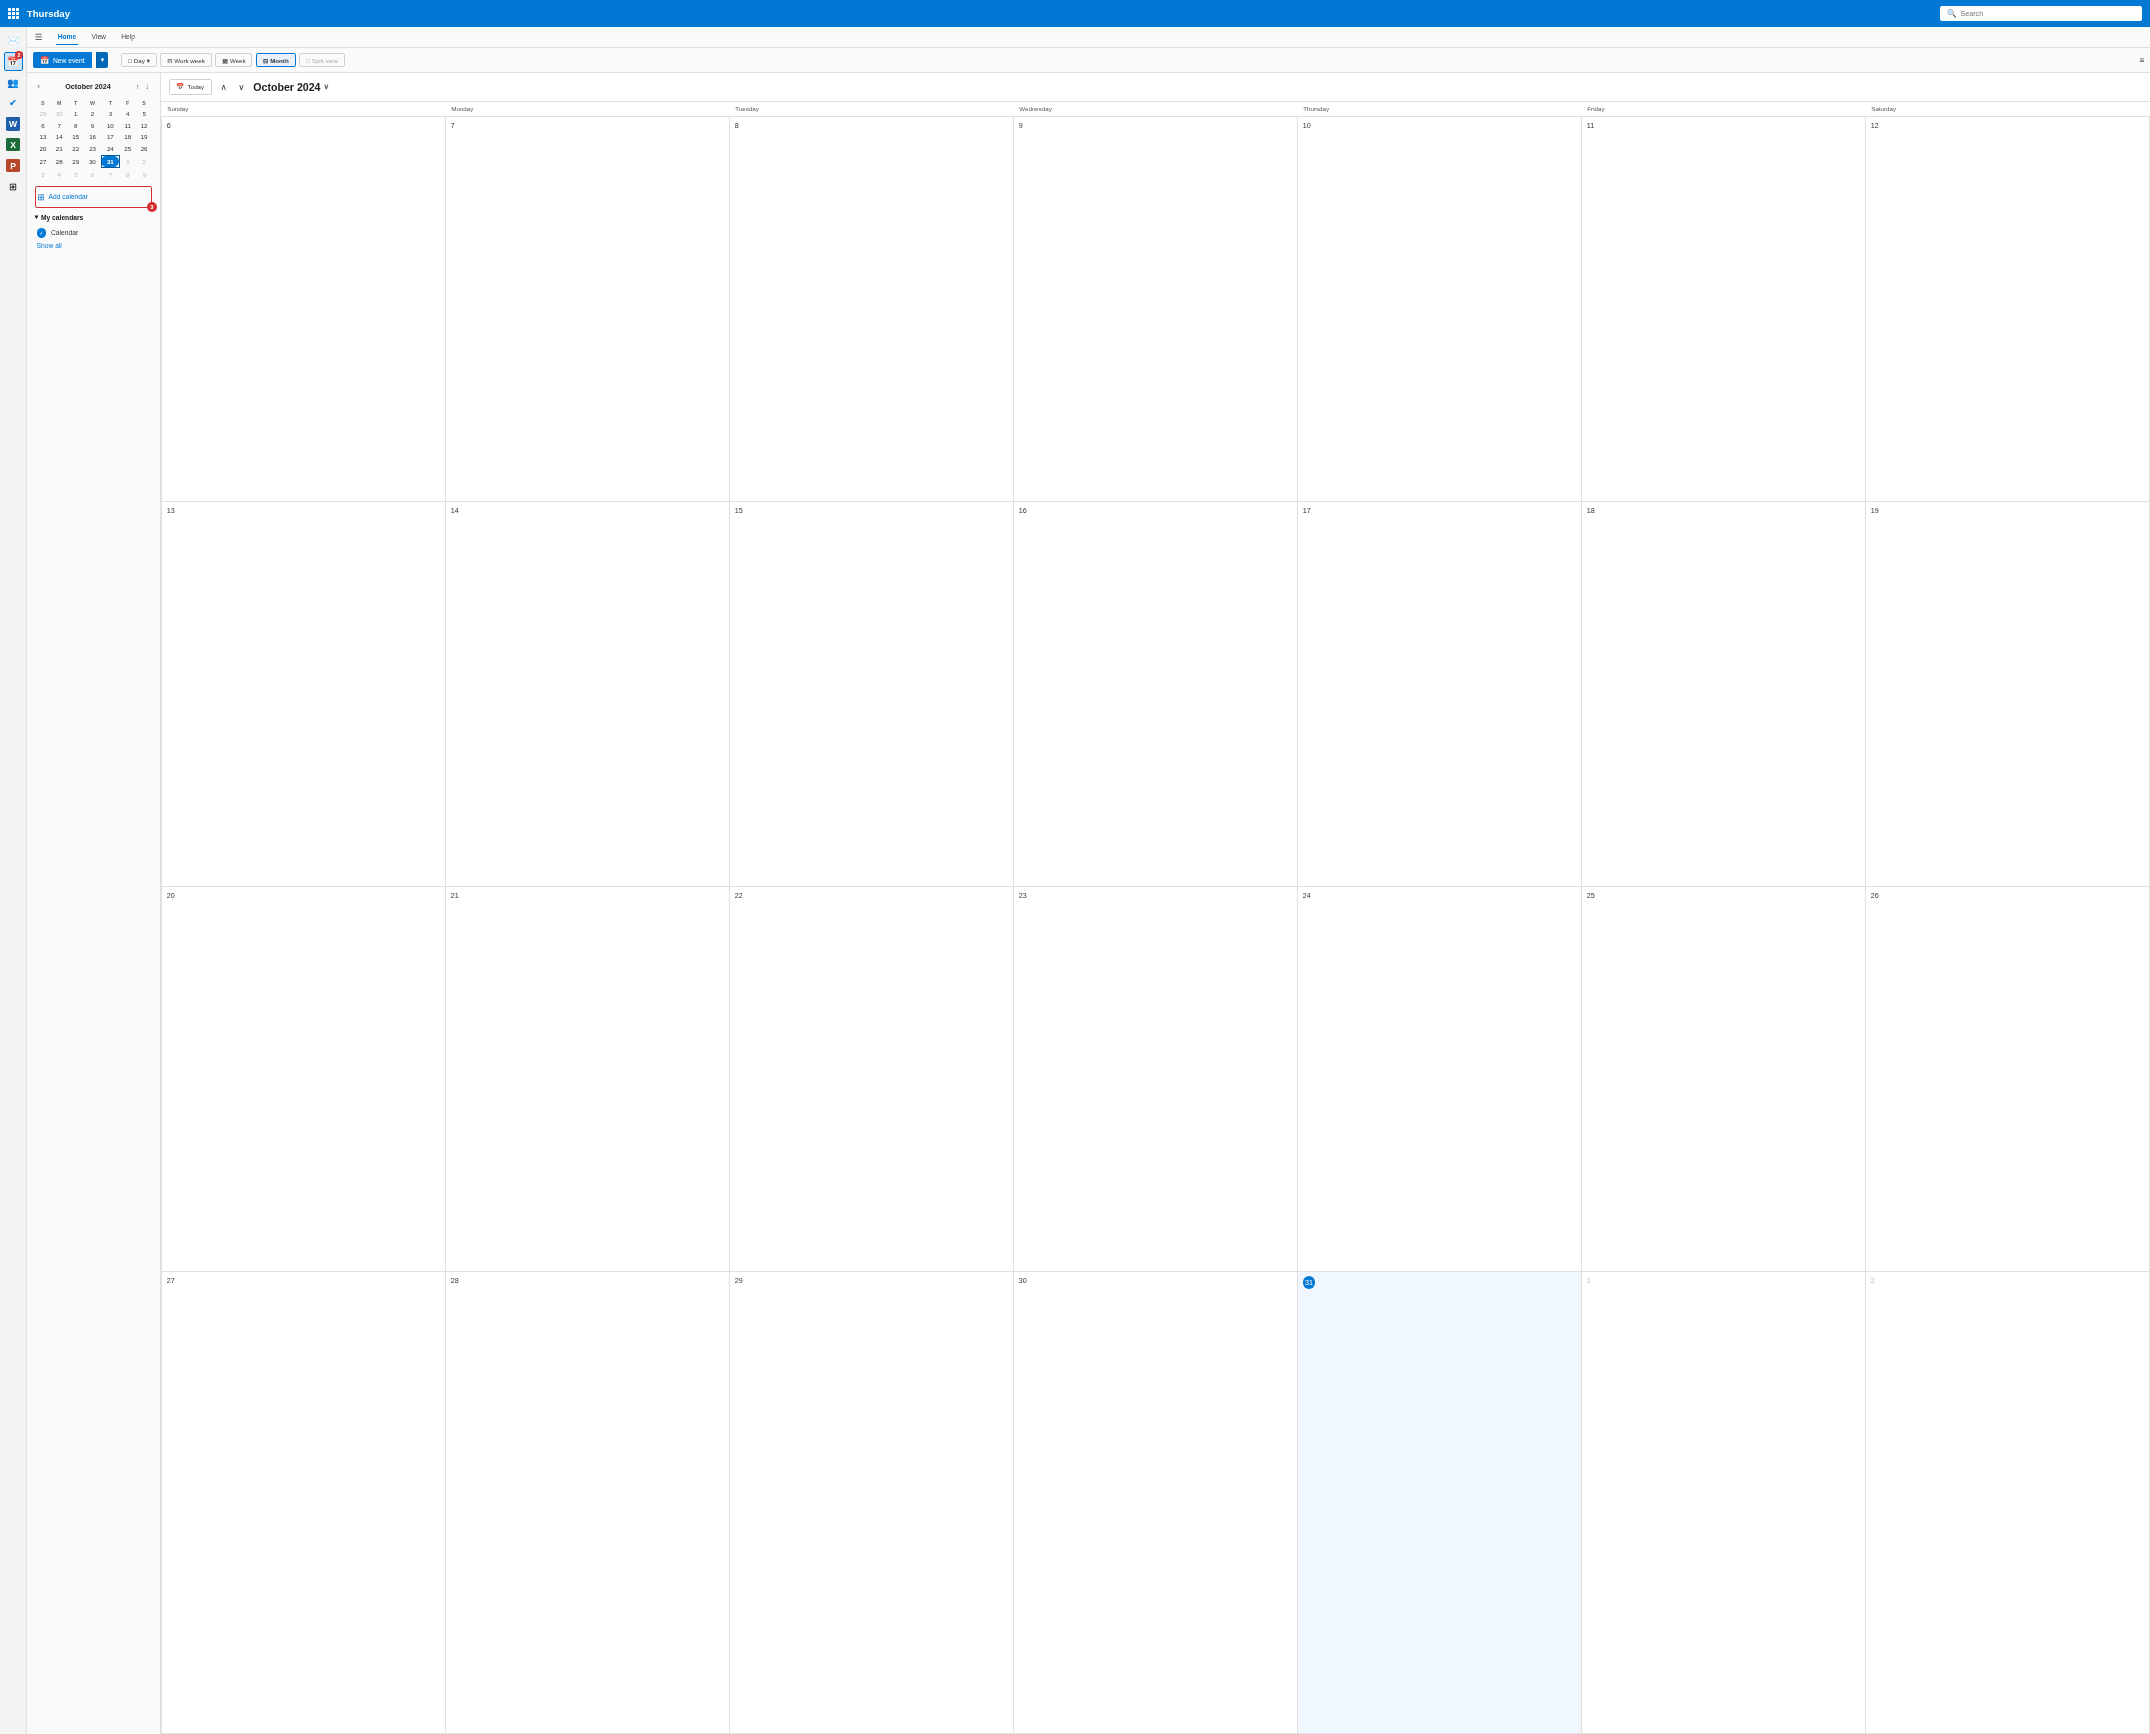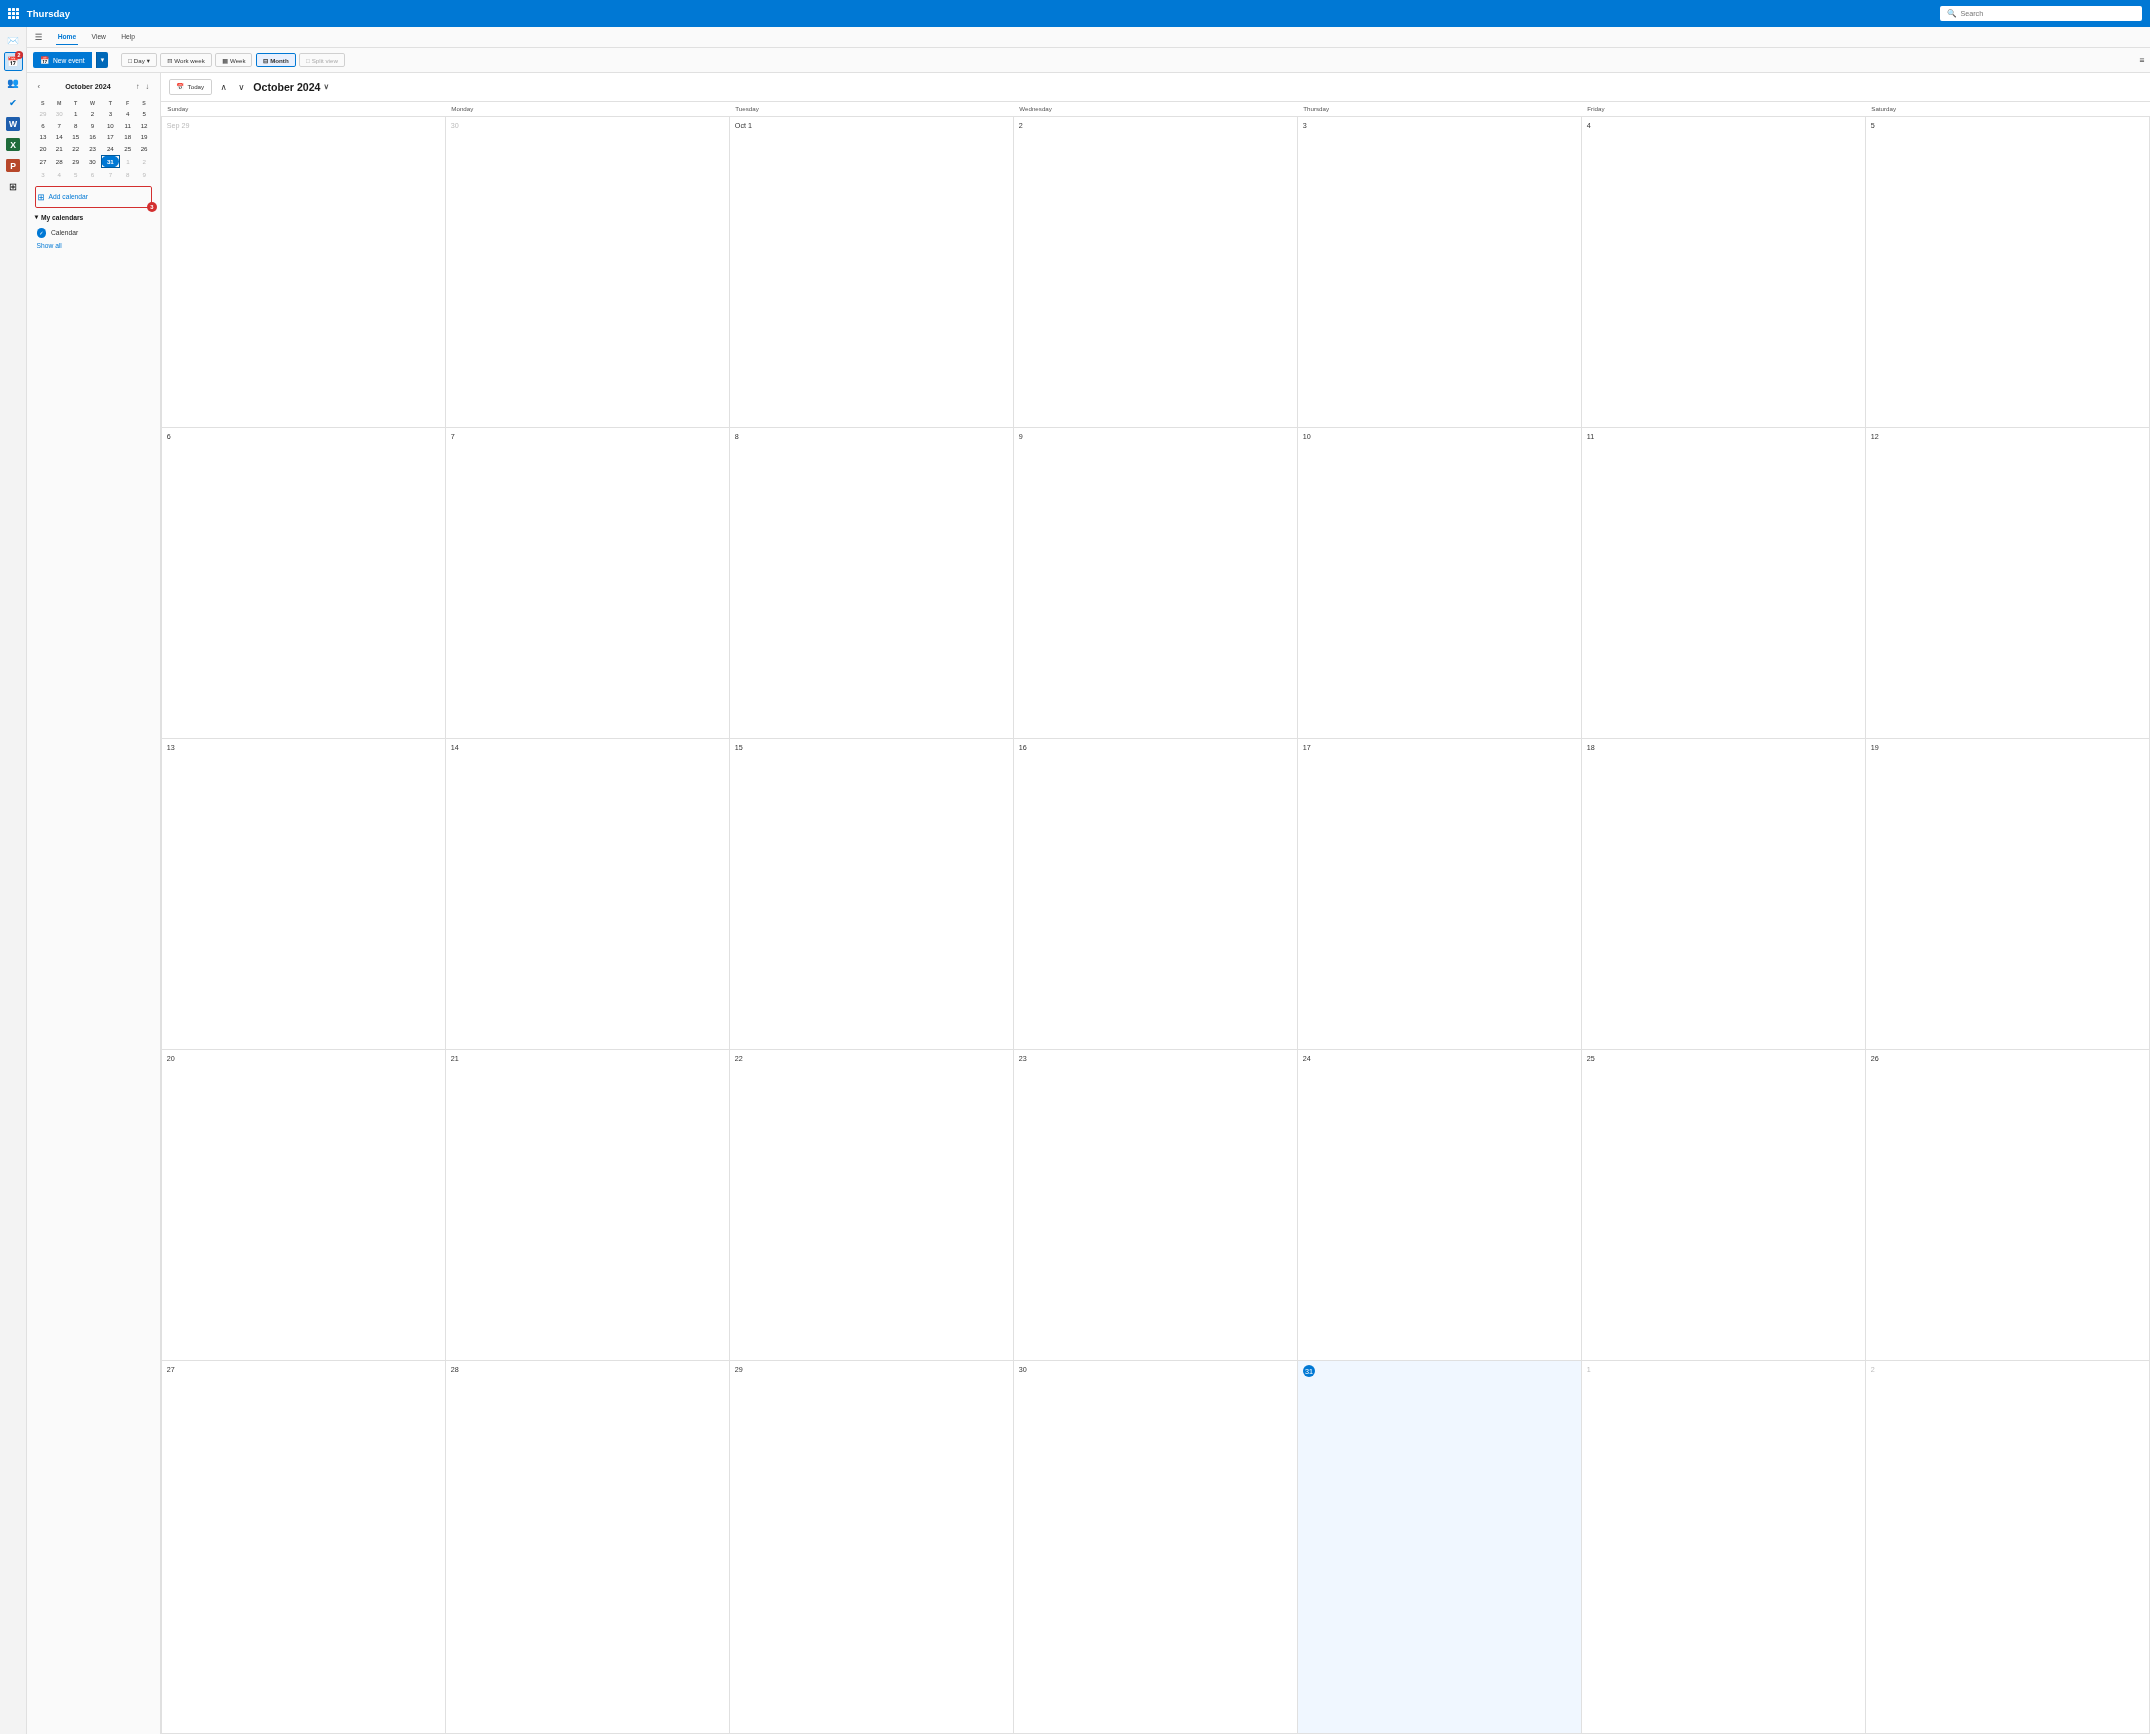--- a/index.html
+++ b/index.html
@@ -627,29 +627,20 @@
                 <th>Monday</th>
                 <th>Tuesday</th>
                 <th>Wednesday</th>
                 <th>Thursday</th>
                 <th>Friday</th>
                 <th>Saturday</th>
               </tr>
             </thead>
             <tbody>
               <tr>
-                <td class="other-month"><span class="day-num">Sep 29</span></td>
-                <td class="other-month"><span class="day-num">30</span></td>
-                <td><span class="day-num">Oct 1</span></td>
-                <td><span class="day-num">2</span></td>
-                <td><span class="day-num">3</span></td>
-                <td><span class="day-num">4</span></td>
-                <td><span class="day-num">5</span></td>
-              </tr>
-              <tr>
                 <td><span class="day-num">6</span></td>
                 <td><span class="day-num">7</span></td>
                 <td><span class="day-num">8</span></td>
                 <td><span class="day-num">9</span></td>
                 <td><span class="day-num">10</span></td>
                 <td><span class="day-num">11</span></td>
                 <td><span class="day-num">12</span></td>
               </tr>
               <tr>
                 <td><span class="day-num">13</span></td>

